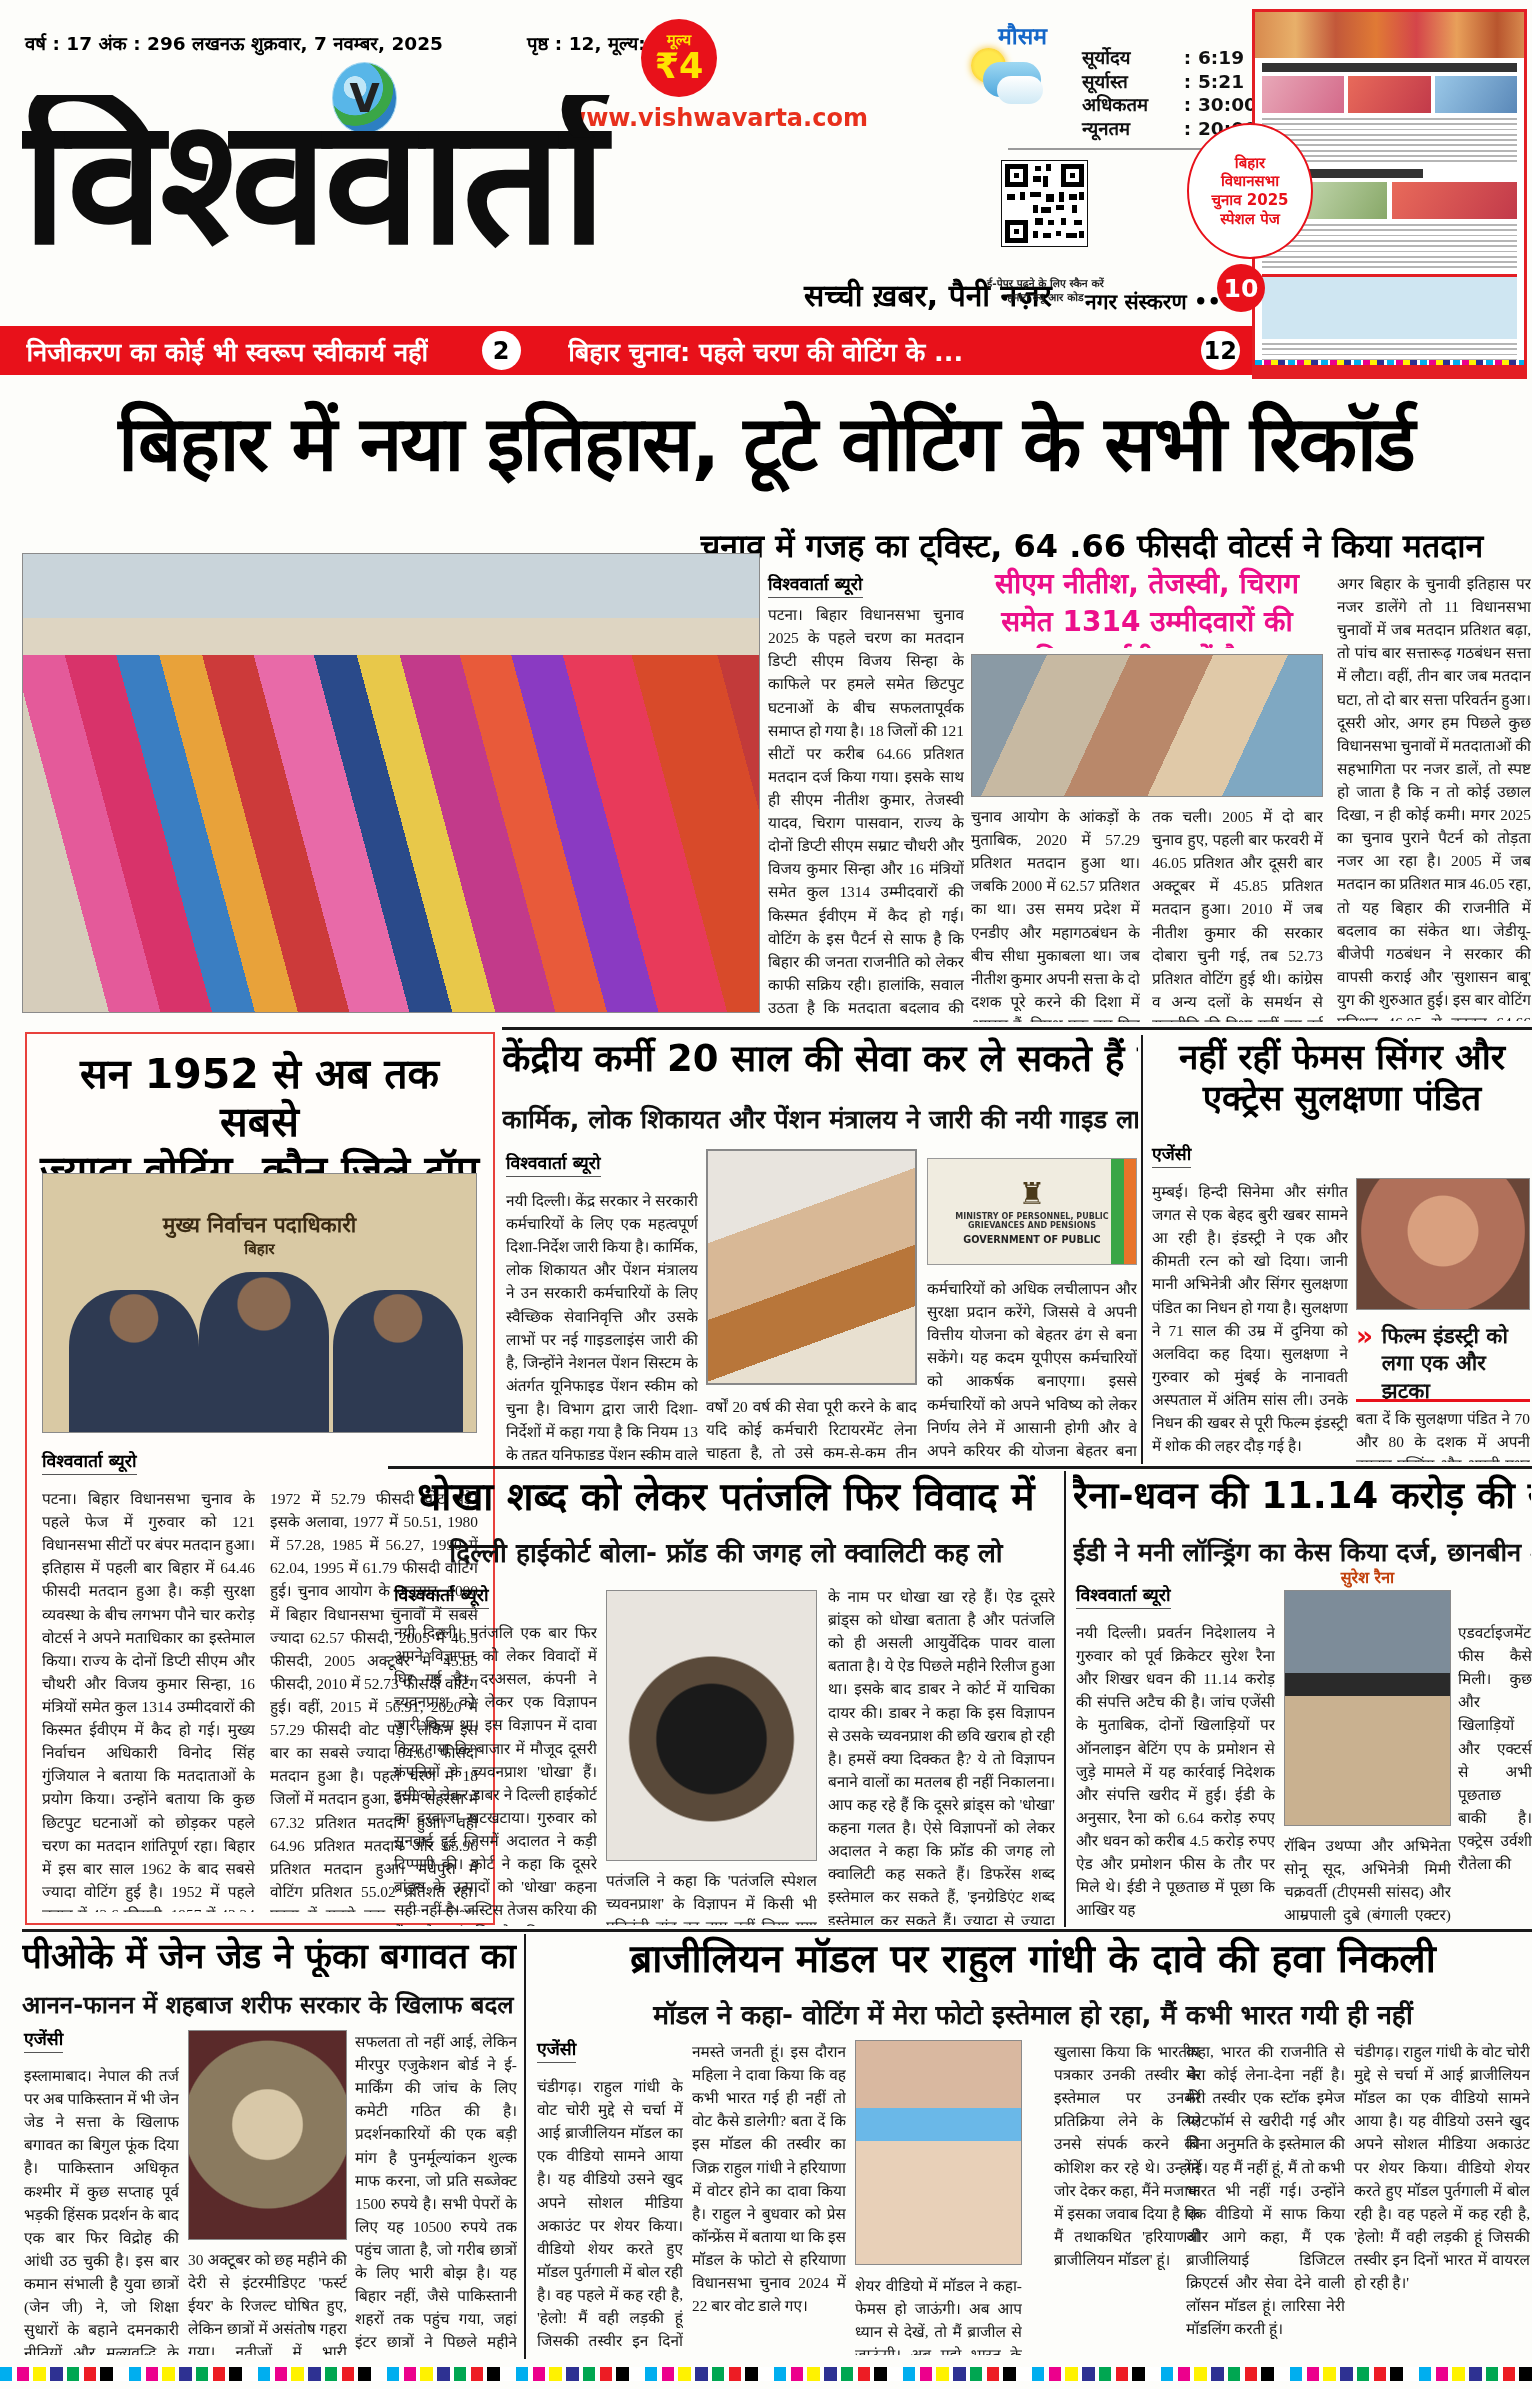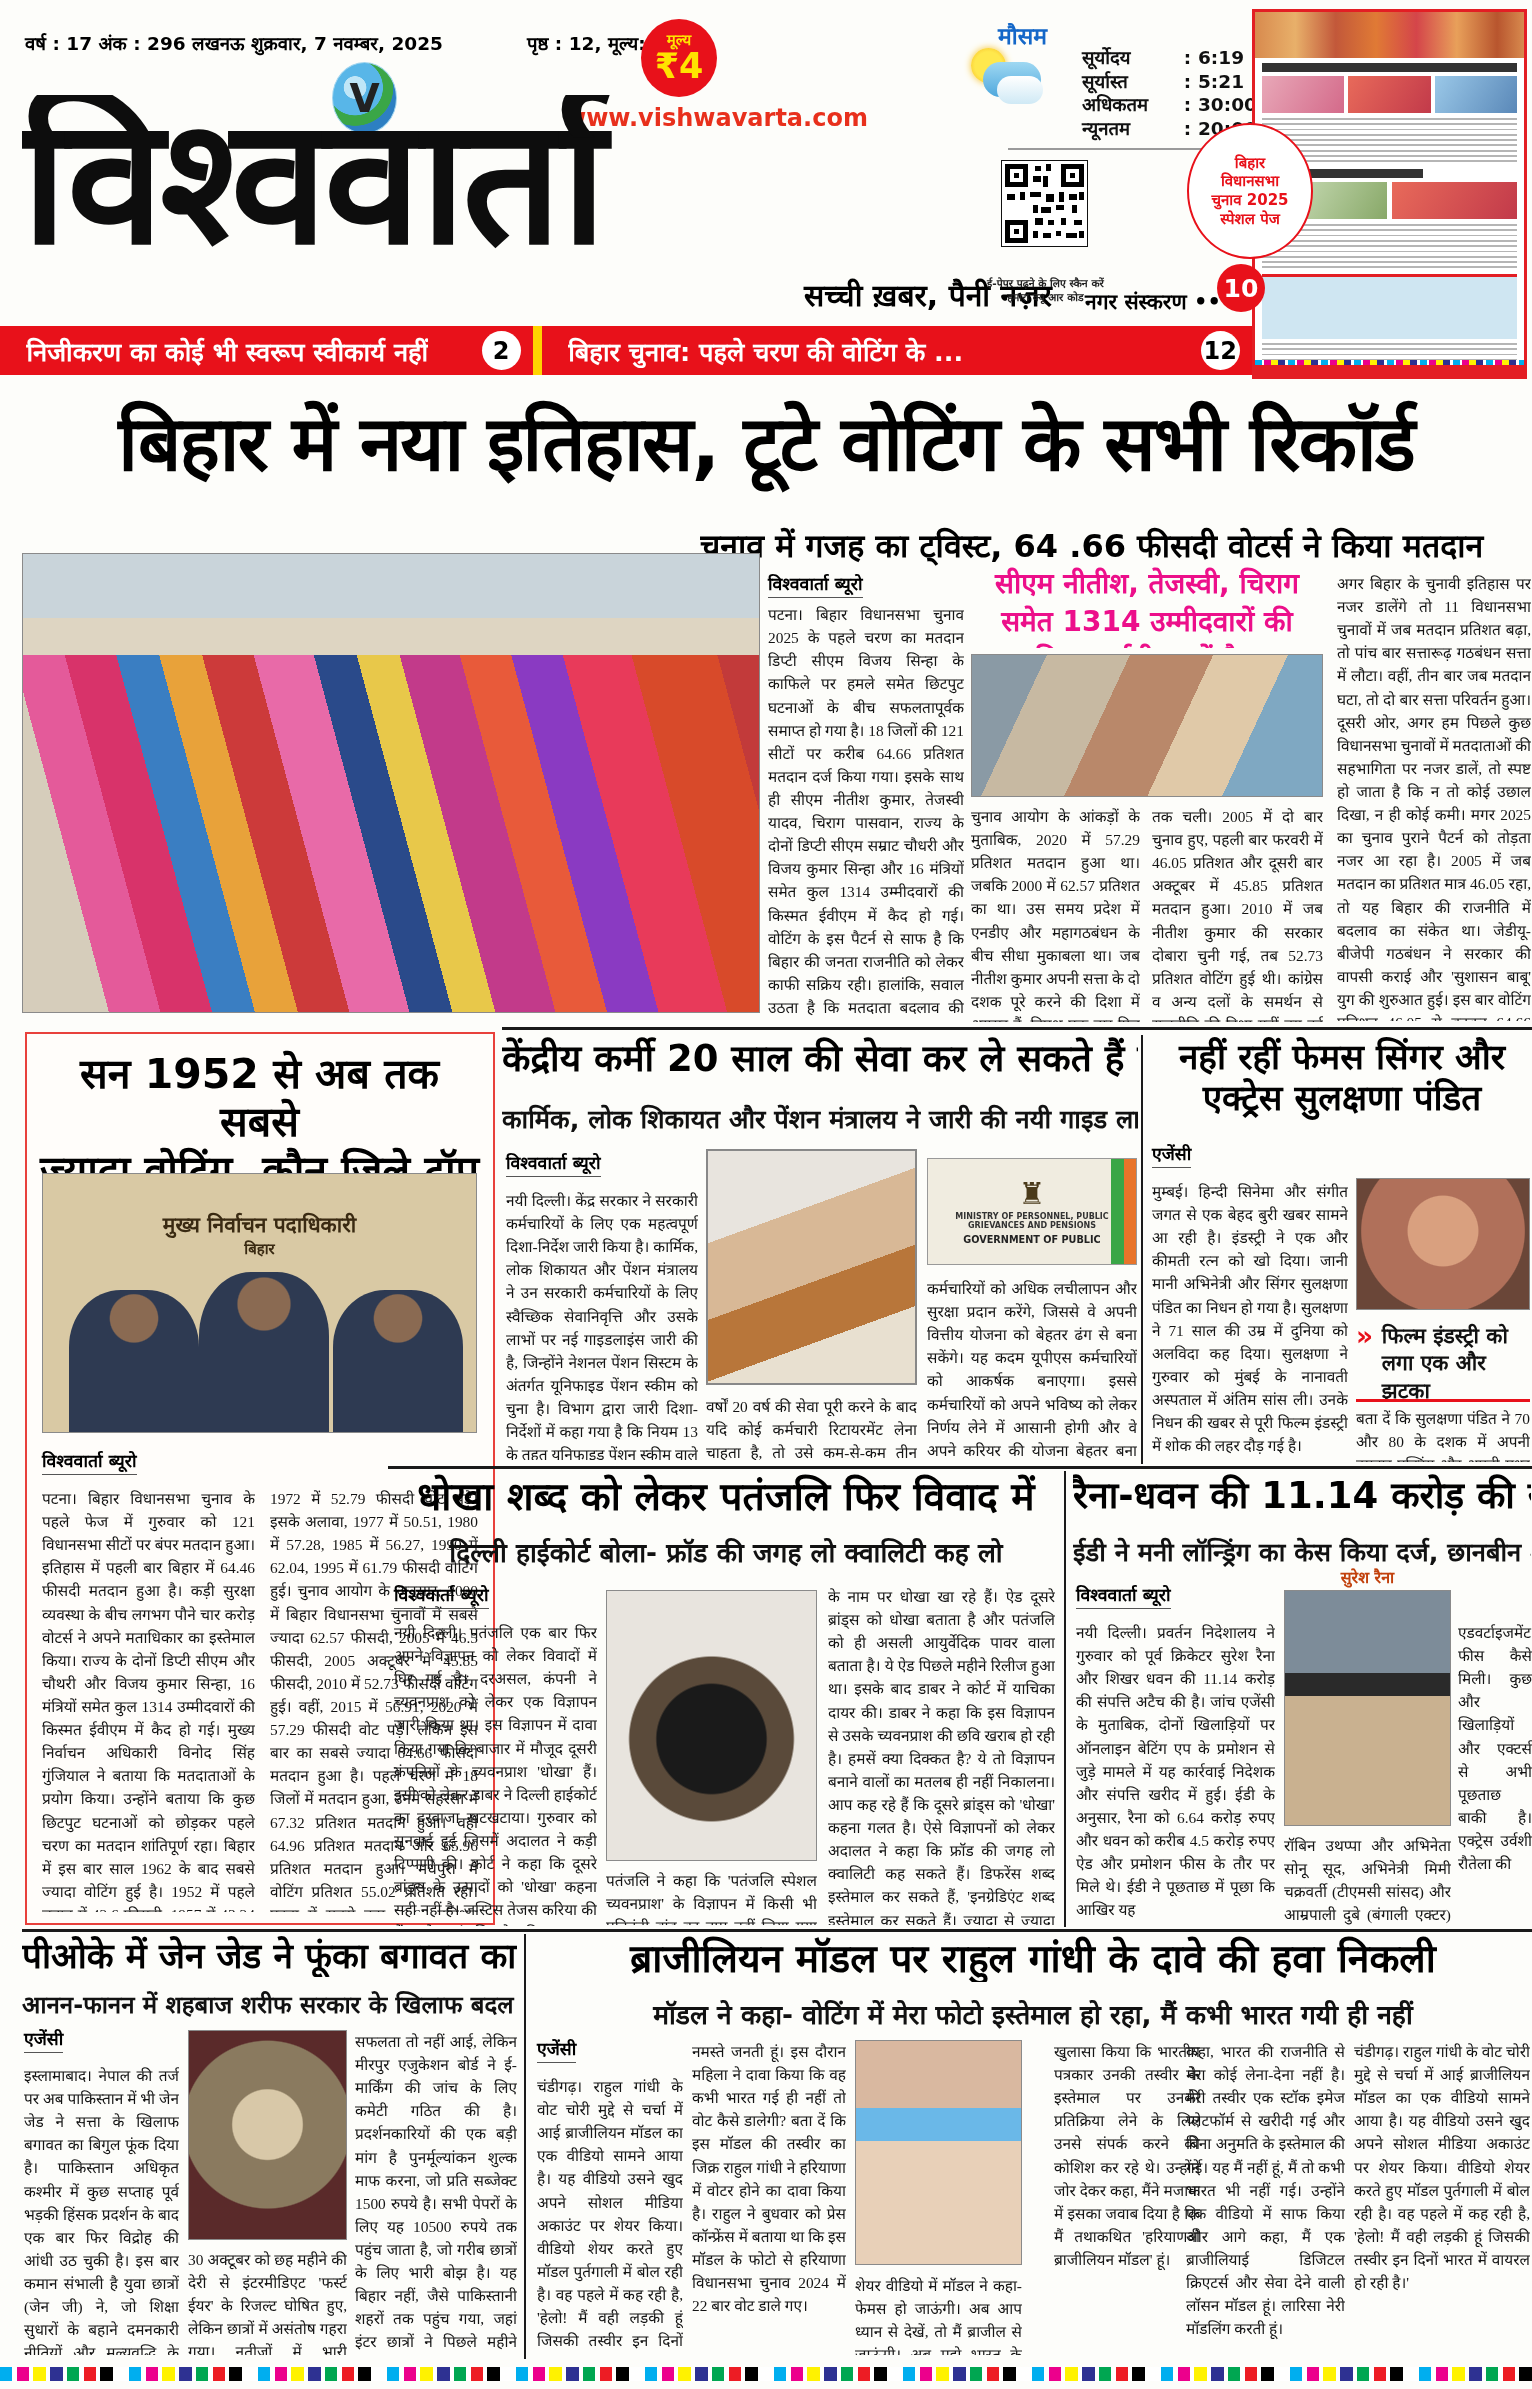--- a/index.html
+++ b/index.html
@@ -67,21 +67,21 @@
   .thumb .p1{background:linear-gradient(120deg,#e8a8b8,#d46a8a);}
   .thumb .p2{background:linear-gradient(120deg,#e86a5a,#c23a4a);}
   .thumb .p3{background:linear-gradient(120deg,#9ac8e8,#5a88b8);}
   .thumb .p4{background:linear-gradient(120deg,#d8e8c8,#88a868);}
   .thumb .bluebox{height:62px;margin:4.4px 7px 0;background:#cfe6f2;
         border-top:3.5px solid #e31e24;}
   .thumb .redbar{position:absolute;left:0;right:0;bottom:0;height:10.6px;background:#e31e24;}
   .thumb .cstrip{position:absolute;left:0;right:0;bottom:10.6px;height:5.3px;
         background:repeating-linear-gradient(90deg,#00aeef 0 7px,#fff 7px 8.8px,#ec008c 8.8px 16px,#fff200 16px 23px,#2e3192 23px 30px,#fff 30px 33px);}
   
-  .banner{position:absolute;left:0;top:326px;width:1252px;height:49px;background:#e8111a;display:flex;}
+  .banner{position:absolute;left:0;top:326px;width:1252px;height:49px;background:#e8111a;display:flex;align-items:center;}
   .tcell{display:flex;align-items:center;justify-content:space-between;padding:0 12.3px 0 26.4px;box-sizing:border-box;}
   .tcell .tx{font-family:"DejaVu Sans",sans-serif;font-weight:700;font-size:25.5px;color:#fff;white-space:nowrap;overflow:hidden;}
   .tcell .pg{min-width:39px;height:39px;border-radius:50%;background:#fff;color:#000;display:flex;align-items:center;
              justify-content:center;font-family:"DejaVu Sans",sans-serif;font-weight:800;font-size:24px;margin-left:10.6px;}
   .ydiv{width:4.4px;background:#ffd400;}
   .lead-headline{position:absolute;left:0;top:395px;width:1532px;text-align:center;
                  font-family:"DejaVu Sans",sans-serif;font-weight:800;font-size:76px;line-height:1.3;
                  color:#000;white-space:nowrap;overflow:hidden;letter-spacing:-1.8px;}
   .lead-sub{position:absolute;left:700px;top:523px;width:832px;font-family:"DejaVu Sans",sans-serif;
             font-weight:800;font-size:32px;color:#000;white-space:nowrap;overflow:hidden;}

